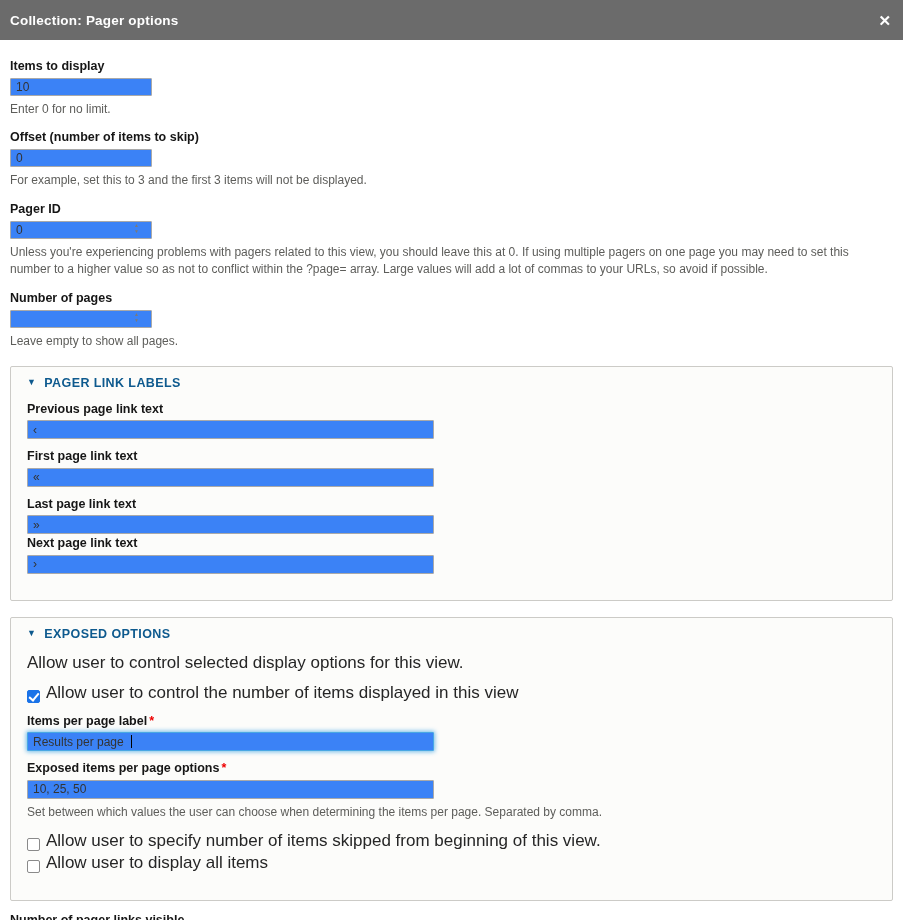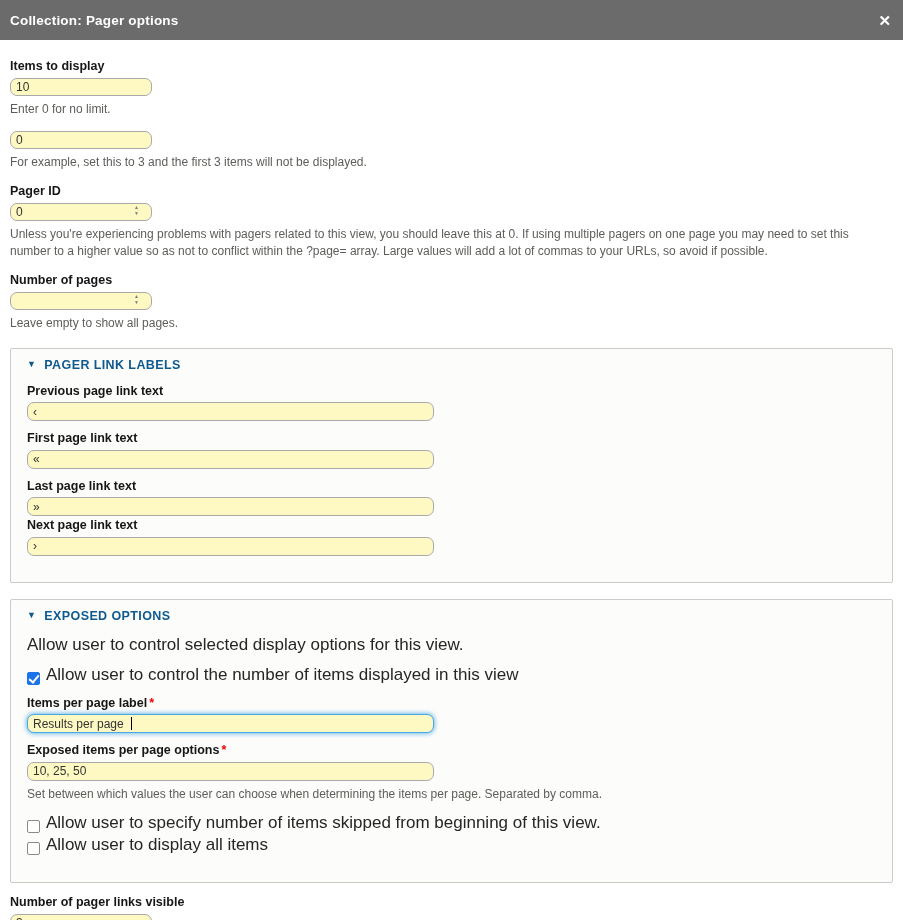--- a/index.html
+++ b/index.html
@@ -43,25 +43,25 @@
     font-weight: bold;
     color: #161616;
     margin-bottom: 4px;
   }
   .req { color: #e00; font-weight: bold; margin-left: 2px; }
   input.text {
     font-family: "Liberation Sans", sans-serif;
     font-size: 12px;
     color: #333;
     border: 1px solid #a9a9a9;
-    background: #fef9c3;
+    background: #3b82f6;
     padding: 1px 5px;
     height: 18px;
     width: 142px;
-    border-radius: 7px;
+    border-radius: 1px;
   }
   .input-wrap { position: relative; display: inline-block; }
   .spinner {
     position: absolute;
     right: 13px;
     top: 3px;
     display: flex;
     flex-direction: column;
     gap: 1px;
     color: #7a7a7a;
@@ -153,20 +153,21 @@
 
 <div class="modal-body">
 
   <div class="form-item">
     <label class="form-label">Items to display</label>
     <input class="text" type="text" value="10" style="">
     <div class="description">Enter 0 for no limit.</div>
   </div>
 
   <div class="form-item">
+    <label class="form-label">Offset (number of items to skip)</label>
     <input class="text" type="text" value="0" style="">
     <div class="description">For example, set this to 3 and the first 3 items will not be displayed.</div>
   </div>
 
   <div class="form-item">
     <label class="form-label">Pager ID</label>
     <span class="input-wrap">
       <input class="text" type="text" value="0" style="">
       <span class="spinner">
           <span>▲</span>

